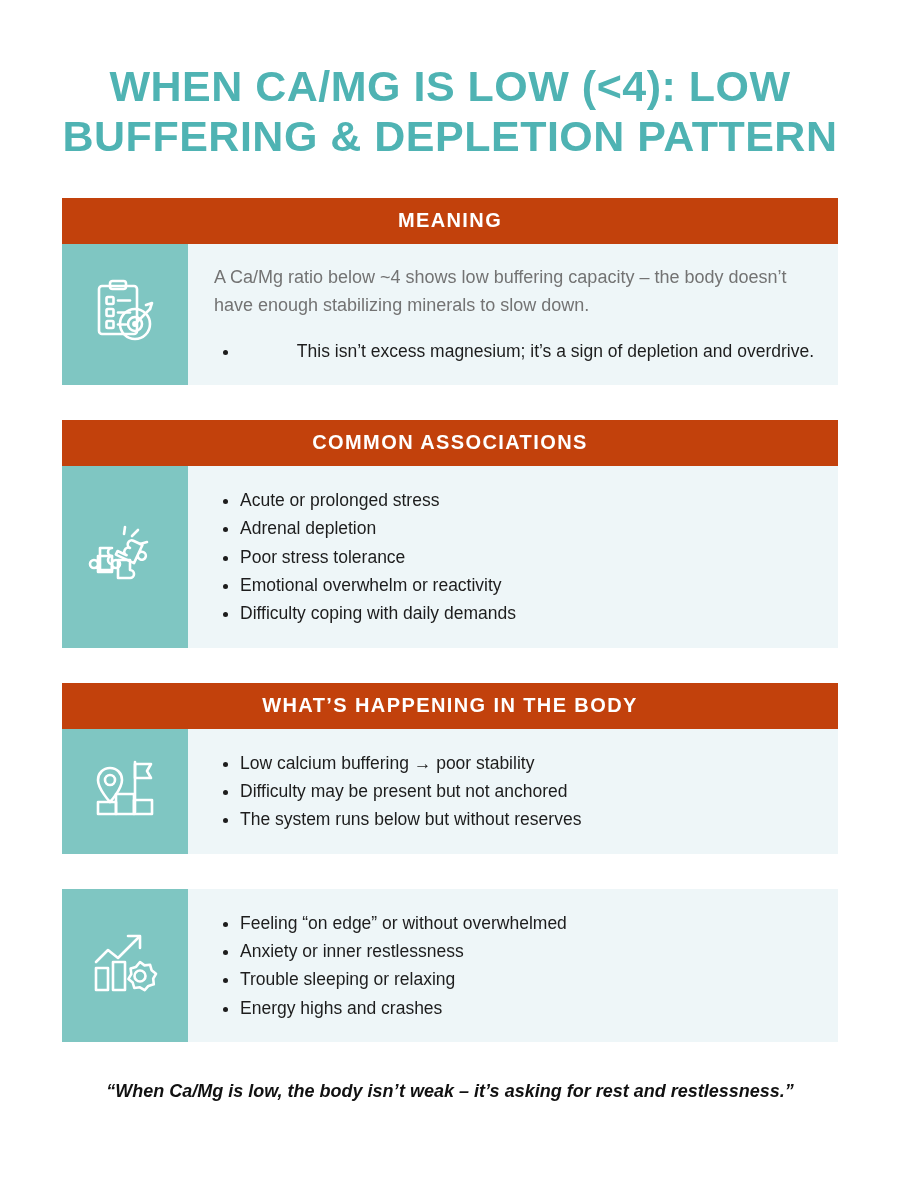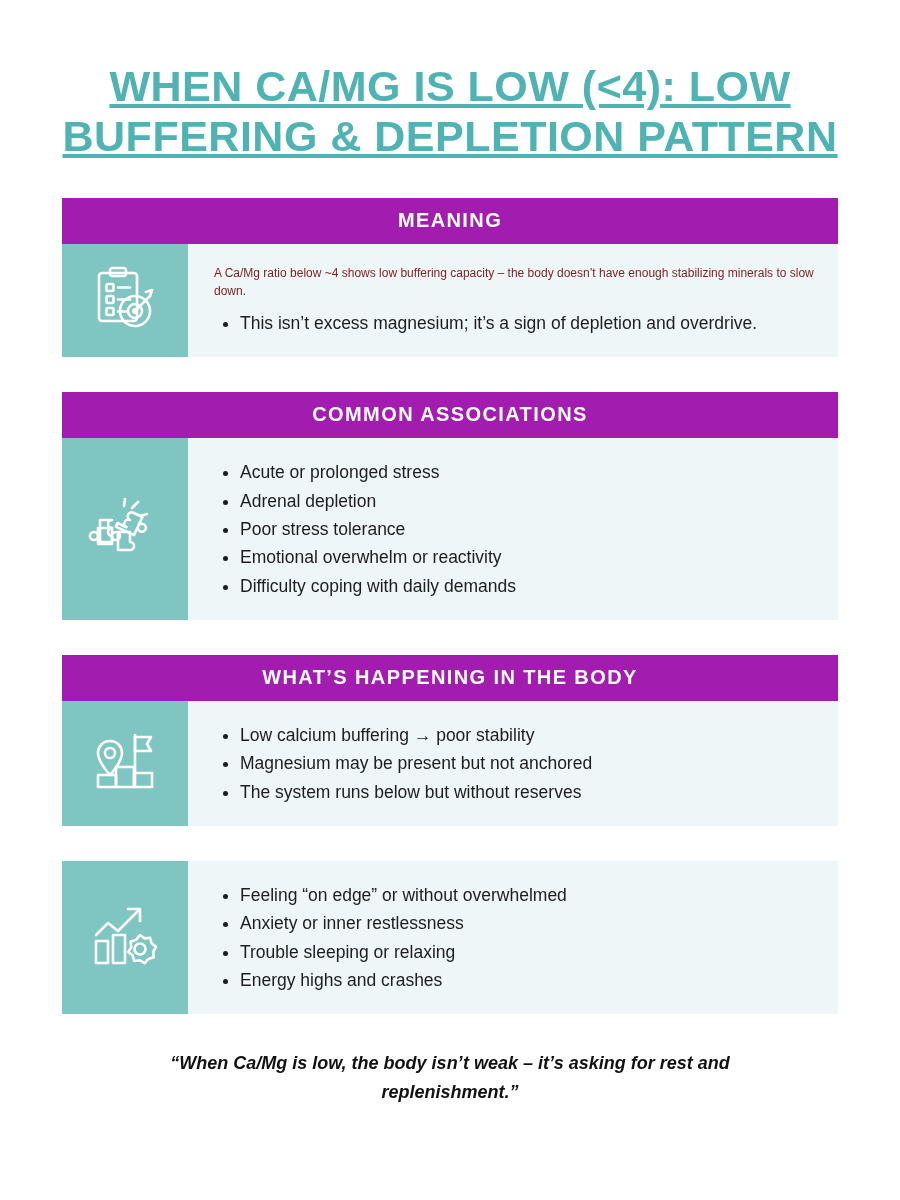--- a/index.html
+++ b/index.html
@@ -21,29 +21,28 @@
   
   .title {
     margin: 62px 40px 0 40px;
     text-align: center;
     color: #4fb3b3;
     font-weight: bold;
     font-size: 43px;
     line-height: 1.16;
     letter-spacing: 0.5px;
     text-transform: uppercase;
-    text-decoration: underline;
   }
   
   .sections {
     margin: 36px 62px 0 62px;
   }
   .section { margin-bottom: 35px; }
   .section-header {
-    background: #a21caf;
+    background: #c2410c;
     color: #ffffff;
     font-weight: bold;
     font-size: 20px;
     letter-spacing: 1.4px;
     text-align: center;
     padding: 11px 6px 12px 6px;
     text-transform: uppercase;
   }
   .section-body {
     display: flex;
@@ -60,36 +59,36 @@
   }
   .icon-cell svg { display: block; }
   .content-cell {
     flex: 1 1 auto;
     padding: 20px 24px 20px 26px;
     display: flex;
     flex-direction: column;
     justify-content: center;
   }
   .para {
-    font-size: 12px;
+    font-size: 18px;
     line-height: 1.55;
-    color: #7f1d1d;
+    color: #737373;
     margin: 0;
   }
   ul.bullets {
     margin: 0;
     padding-left: 26px;
     list-style: disc;
   }
   ul.bullets li {
     font-size: 17.5px;
     line-height: 1.62;
     color: #1d1d1d;
   }
-  .para + ul.bullets { margin-top: 8px; }
+  .para + ul.bullets { margin-top: 17px; text-align: right; }
   
   .quote {
     margin: 8px 100px 0 100px;
     text-align: center;
     font-style: italic;
     font-weight: bold;
     font-size: 18px;
     line-height: 1.6;
     color: #111111;
   }
@@ -174,21 +173,21 @@
               <path d="M47 10 h16 l-4 7 l4 7 h-16 z"></path>
               <rect x="10" y="48" width="18" height="12"></rect>
               <rect x="28" y="40" width="18" height="20"></rect>
               <rect x="46" y="46" width="18" height="14"></rect>
             </svg>
           </span>
         </div>
         <div class="content-cell">
           <ul class="bullets">
             <li>Low calcium buffering → poor stability</li>
-            <li>Magnesium may be present but not anchored</li>
+            <li>Difficulty may be present but not anchored</li>
             <li>The system runs below but without reserves</li>
           </ul>
         </div>
       </div>
     </div>
 
     <div class="section">
       <div class="section-body">
         <div class="icon-cell">
           <span>
@@ -208,15 +207,15 @@
             <li>Anxiety or inner restlessness</li>
             <li>Trouble sleeping or relaxing</li>
             <li>Energy highs and crashes</li>
           </ul>
         </div>
       </div>
     </div>
 
   </div>
 
-  <div class="quote">“When Ca/Mg is low, the body isn’t weak – it’s asking for rest and replenishment.”</div>
+  <div class="quote">“When Ca/Mg is low, the body isn’t weak – it’s asking for rest and restlessness.”</div>
 
 </div>
 
 </body></html>

